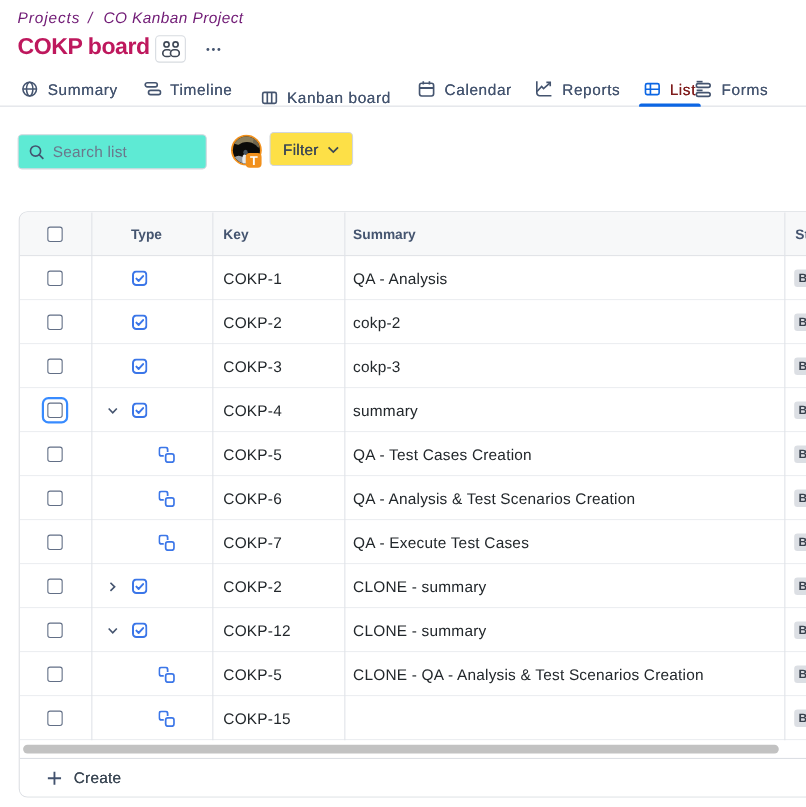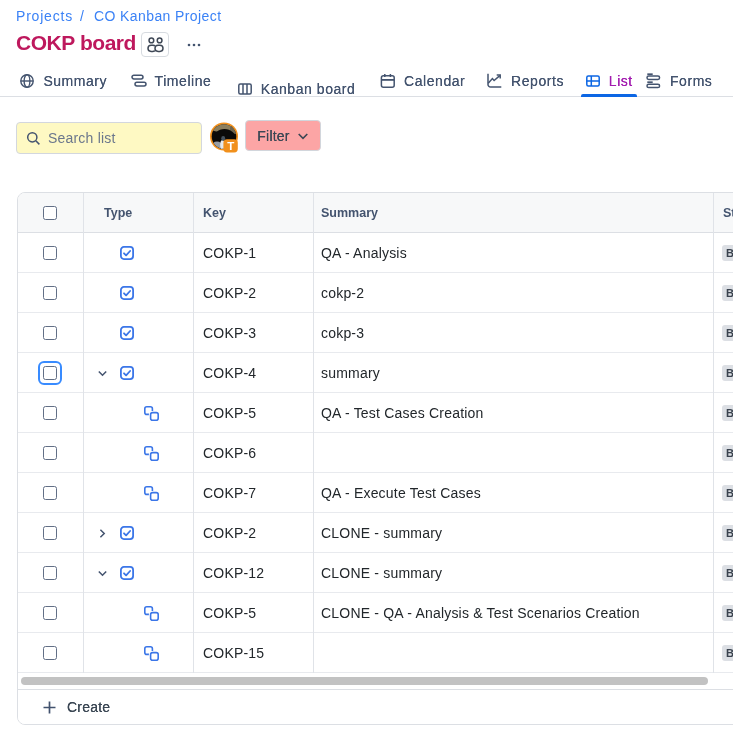--- a/index.html
+++ b/index.html
@@ -1,45 +1,45 @@
 <!DOCTYPE html>
 <html><head>
 <meta charset="utf-8">
 <style>
   * { margin:0; padding:0; box-sizing:border-box; }
   html,body { width:733px; height:734px; overflow:hidden; background:#fff;
     font-family:"Liberation Sans", sans-serif; }
   .abs { position:absolute; }
 
   
-  .crumbs { left:0; top:8px; font-size:14px; color:#3b82f6; height:17px; width:400px;}
+  .crumbs { left:0; top:8px; font-size:14px; color:#701a75; height:17px; width:400px;font-style:italic;}
   .crumbs span { position:absolute; top:0; white-space:nowrap; }
 
   
   .title { left:16px; top:30.5px; font-size:21px; font-weight:700; color:#be185d; letter-spacing:-0.45px;}
   .peoplebtn { left:141px; top:32px; width:28px; height:25px; border:1px solid #D7DBE0;
     border-radius:4px; background:#fff; display:flex; align-items:center; justify-content:center; }
   .morebtn { left:182px; top:33px; width:24px; height:24px; display:flex; align-items:center; justify-content:center; }
 
   
   .tabs { left:0; top:64px; width:733px; height:33px; border-bottom:1px solid #DCDFE4; }
   .tab { position:absolute; top:0; display:flex; align-items:center; gap:8px; font-size:14px; font-weight:500;
     color:#44546F; padding:0 4px; height:33px; letter-spacing:.55px; white-space:nowrap; text-shadow:0 0 .3px currentColor; }
   .tab svg { flex:0 0 auto; }
-  .tab.active { color:#a21caf; }
+  .tab.active { color:#7f1d1d; }
   .tab.active::after { content:""; position:absolute; left:0; right:0; bottom:0;
     height:3px; background:#0C66E4; border-radius:2px 2px 0 0; }
 
   
-  .search { left:16px; top:122px; width:186px; height:32px; border:1px solid #D3D7DE;
-    border-radius:4px; background:#fef9c3; display:flex; align-items:center; padding-left:9px; }
+  .search { left:16px; top:122px; width:172px; height:32px; border:1px solid #D3D7DE;
+    border-radius:4px; background:#5eead4; display:flex; align-items:center; padding-left:9px; }
   .search .ph { color:#6B778C; font-size:14px; margin-left:7px; letter-spacing:.2px;}
   .avatar { left:210px; top:122px; width:29px; height:29px; }
   .filter { left:245px; top:120px; width:76px; height:31px; border:1px solid #D2D6DC;
-    border-radius:4px; background:#fca5a5; display:flex; align-items:center; justify-content:center;
+    border-radius:4px; background:#fde047; display:flex; align-items:center; justify-content:center;
     gap:7px; font-size:14px; font-weight:500; color:#3B4754; letter-spacing:.2px; text-shadow:0 0 .3px currentColor;}
 
   
   .listbox { left:17px; top:192px; width:742px; height:533px; border:1px solid #DCDFE4;
     border-radius:8px; overflow:hidden; background:#fff; }
   .lhead { position:relative; height:40px; background:#F7F8F9; border-bottom:1px solid #DCDFE4; }
   .lhead .ht { position:absolute; top:0; line-height:40px; font-size:12.5px; font-weight:700; color:#44546F; }
   .row { position:relative; height:40px; border-bottom:1px solid #E8EAEE; background:#fff; }
   .cb { position:absolute; left:25px; top:13px; width:14px; height:14px; border:1.6px solid #626F86;
     border-radius:2.5px; background:#fff; }
@@ -109,21 +109,21 @@
       </svg>Calendar</div>
     <div class="tab" style="left:482.1px;"><svg width="17" height="16" viewBox="0 0 17 16" fill="none" stroke="#44546F" stroke-width="1.5">
         <path d="M2 0.8v10.6a2.6 2.6 0 0 0 2.6 2.6h10.7"></path>
         <path d="M2.2 10.2l4.2-4.6 1.7 1.9 5.7-4.9"></path>
         <path d="M10.7 1.9h3.5v3.5"></path>
       </svg>Reports</div>
     <div class="tab active" style="left:580.8px;"><svg width="16" height="16" viewBox="0 0 16 16" fill="none" stroke="#0C66E4" stroke-width="1.5">
         <rect x="1.8" y="3" width="12.4" height="10" rx="1.5"></rect>
         <path d="M6.3 3v10M1.8 8.1h12.4"></path>
       </svg>List</div>
-    <div class="tab" style="left:642px;"><svg width="16" height="16" viewBox="0 0 16 16" fill="none" stroke="#44546F" stroke-width="1.5">
+    <div class="tab" style="left:628px;"><svg width="16" height="16" viewBox="0 0 16 16" fill="none" stroke="#44546F" stroke-width="1.5">
         <path d="M1.3 1.2h5.4" stroke-width="1.7"></path>
         <rect x="1" y="3" width="12.6" height="3.4" rx="1.7"></rect>
         <path d="M1.3 9.2h5.4" stroke-width="1.7"></path>
         <rect x="1" y="11.2" width="12.6" height="3.4" rx="1.7"></rect>
       </svg>Forms</div>
   </div>
 
   <div class="abs search">
     <svg width="15" height="15" viewBox="0 0 15 15" fill="none" stroke="#44546F" stroke-width="1.5">
       <circle cx="6.3" cy="6.3" r="4.6"></circle>
@@ -154,21 +154,21 @@
 
   <div class="abs filter">Filter
     <svg width="12" height="12" viewBox="0 0 12 12" fill="none" stroke="#3B4754" stroke-width="1.6">
       <path d="M1.7 4L6 8.3 10.3 4"></path>
     </svg>
   </div>
 
   <div class="abs listbox">
     <div class="lhead">
       <div class="cb"></div>
-      <div class="ht" style="left:86px;">Type</div>
+      <div class="ht" style="left:101px;">Type</div>
       <div class="ht" style="left:185px;">Key</div>
       <div class="ht" style="left:303px;">Summary</div>
       <div class="ht" style="left:705px;">Status</div>
     </div>
     <div class="row">
       <div class="cb"></div>
       <svg class="ticon" style="left:102px;" width="14" height="14" viewBox="0 0 14 14" fill="none">
         <rect x="0.9" y="0.9" width="12.2" height="12.2" rx="3" stroke="#3B76E8" stroke-width="1.8"></rect>
         <path d="M4 7.3l2.1 2.1 4-4.4" stroke="#3B76E8" stroke-width="1.8" stroke-linecap="round" stroke-linejoin="round" fill="none"></path>
       </svg>
@@ -222,20 +222,21 @@
       <div class="chip">Backlog</div>
     </div>
     <div class="row">
       <div class="cb"></div>
       <svg class="ticon" style="left:126px;" width="15" height="15" viewBox="0 0 15 15" fill="none">
         <rect x="0.8" y="0.8" width="7.6" height="7.6" rx="2" stroke="#3B76E8" stroke-width="1.6"></rect>
         <rect x="4.9" y="4.9" width="10" height="10" rx="3" fill="#fff"></rect>
         <rect x="6.6" y="6.6" width="7.6" height="7.6" rx="2" stroke="#3B76E8" stroke-width="1.6"></rect>
       </svg>
       <div class="key">COKP-6</div>
+      <div class="sum">QA - Analysis &amp; Test Scenarios Creation</div>
       <div class="chip">Backlog</div>
     </div>
     <div class="row">
       <div class="cb"></div>
       <svg class="ticon" style="left:126px;" width="15" height="15" viewBox="0 0 15 15" fill="none">
         <rect x="0.8" y="0.8" width="7.6" height="7.6" rx="2" stroke="#3B76E8" stroke-width="1.6"></rect>
         <rect x="4.9" y="4.9" width="10" height="10" rx="3" fill="#fff"></rect>
         <rect x="6.6" y="6.6" width="7.6" height="7.6" rx="2" stroke="#3B76E8" stroke-width="1.6"></rect>
       </svg>
       <div class="key">COKP-7</div>

